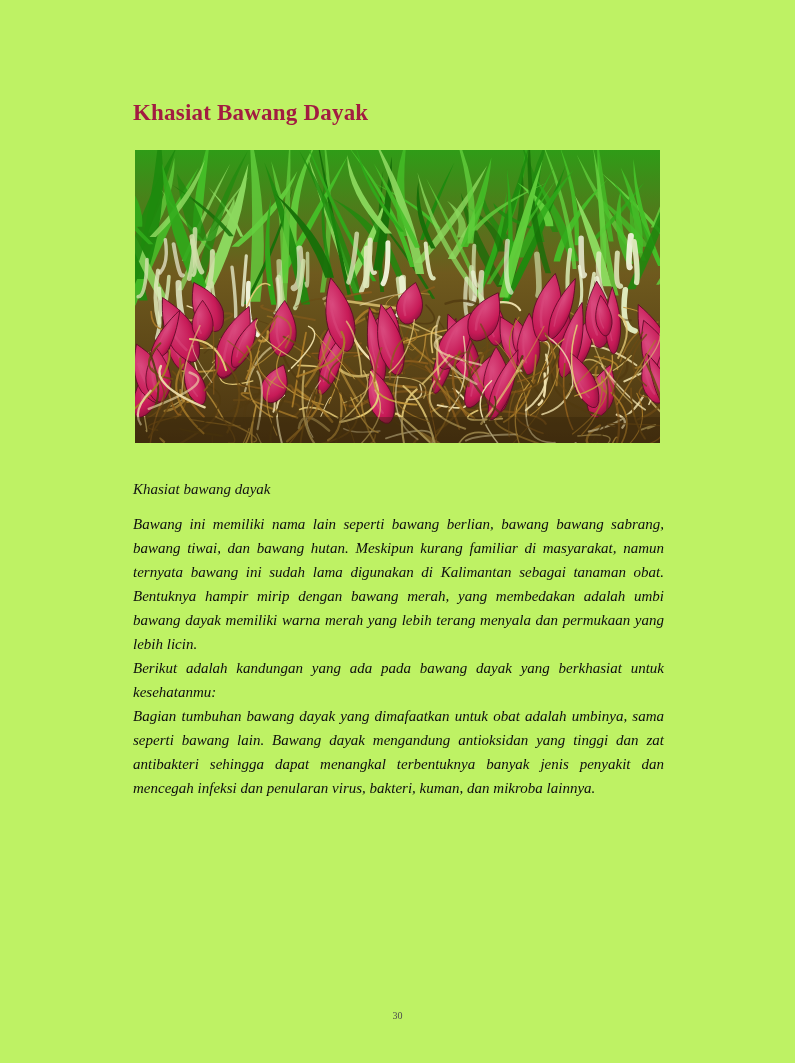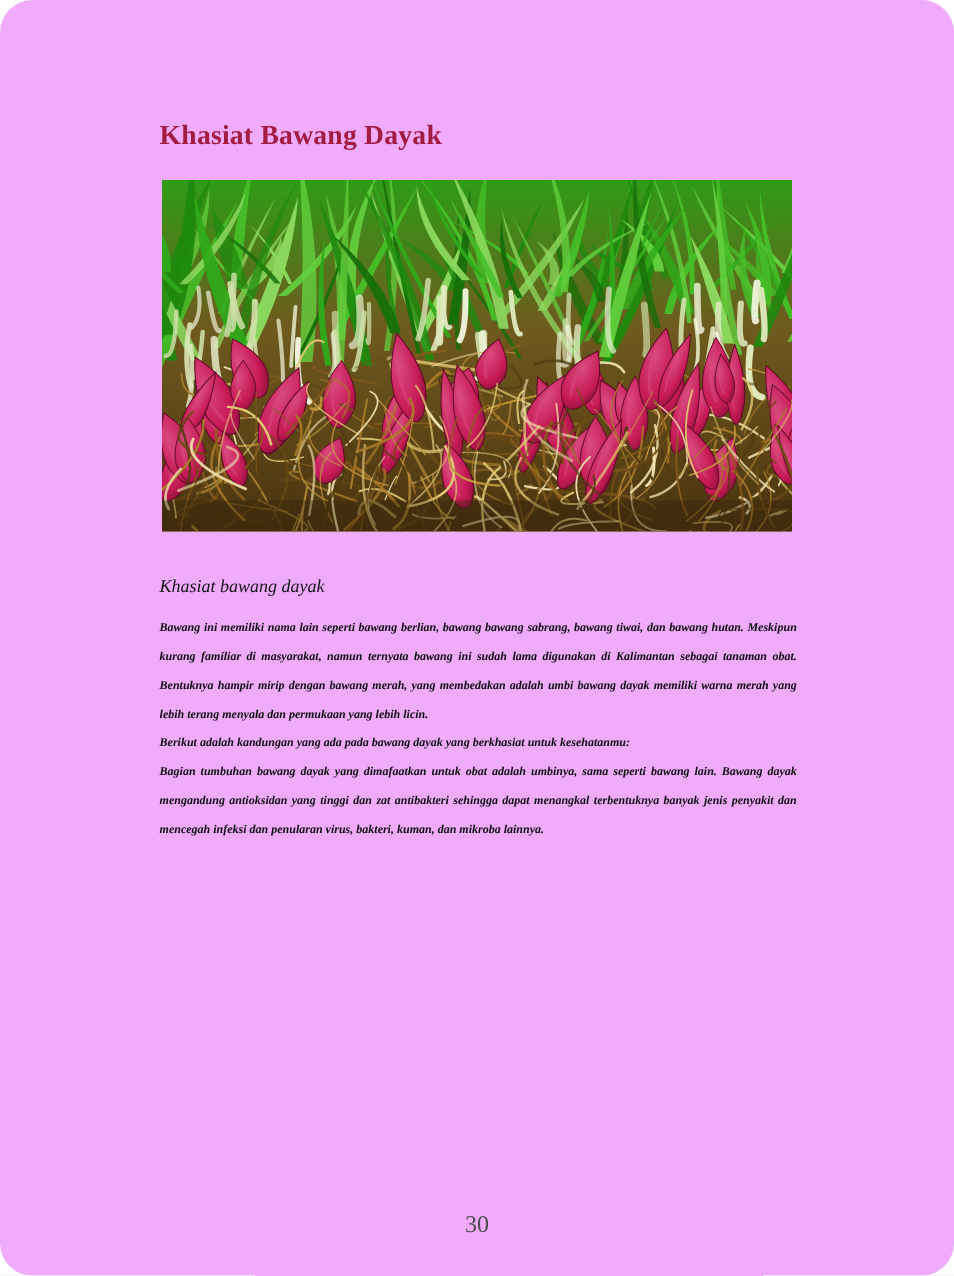--- a/index.html
+++ b/index.html
@@ -1,22 +1,21 @@
 <!DOCTYPE html>
 <html><head>
 <meta charset="utf-8">
 <style>
   html,body{margin:0;padding:0;background:#fff;}
   .page{
     position:relative;
     width:795px;height:1063px;
-    background:#f0abfc;
+    background:#bef264;
     overflow:hidden;
     font-family:"Liberation Serif", serif;
-    border-radius:27px;
   }
   .doc-title{
     position:absolute;left:133px;top:100px;
     margin:0;
     font-size:23px;font-weight:700;
     letter-spacing:0.2px;
     font-family:"Liberation Serif", serif;
   }
   .figure{
     position:absolute;left:135px;top:150px;
@@ -28,30 +27,30 @@
   .figure svg{display:block;}
   .caption{
     position:absolute;left:133px;top:481px;
     margin:0;
     font-size:15px;font-style:italic;font-weight:400;
     color:#141414;
   }
   .body-text{
     position:absolute;left:133px;top:512px;
     width:531px;
-    font-size:10px;line-height:24px;
-    font-weight:700;font-style:italic;
+    font-size:15px;line-height:24px;
+    font-weight:400;font-style:italic;
     color:#0d0d0d;
     text-align:justify;
   }
   .body-text p{margin:0;}
   .page-number{
     position:absolute;left:0;top:1010px;
     width:100%;text-align:center;
-    font-size:20px;color:#4d4d4d;
+    font-size:10px;color:#4d4d4d;
     font-weight:400;
   }
 </style>
 </head>
 <body>
 
 <div class="page">
 
   <h1 class="doc-title" style="color: rgb(162, 28, 65);">Khasiat Bawang Dayak</h1>
 

